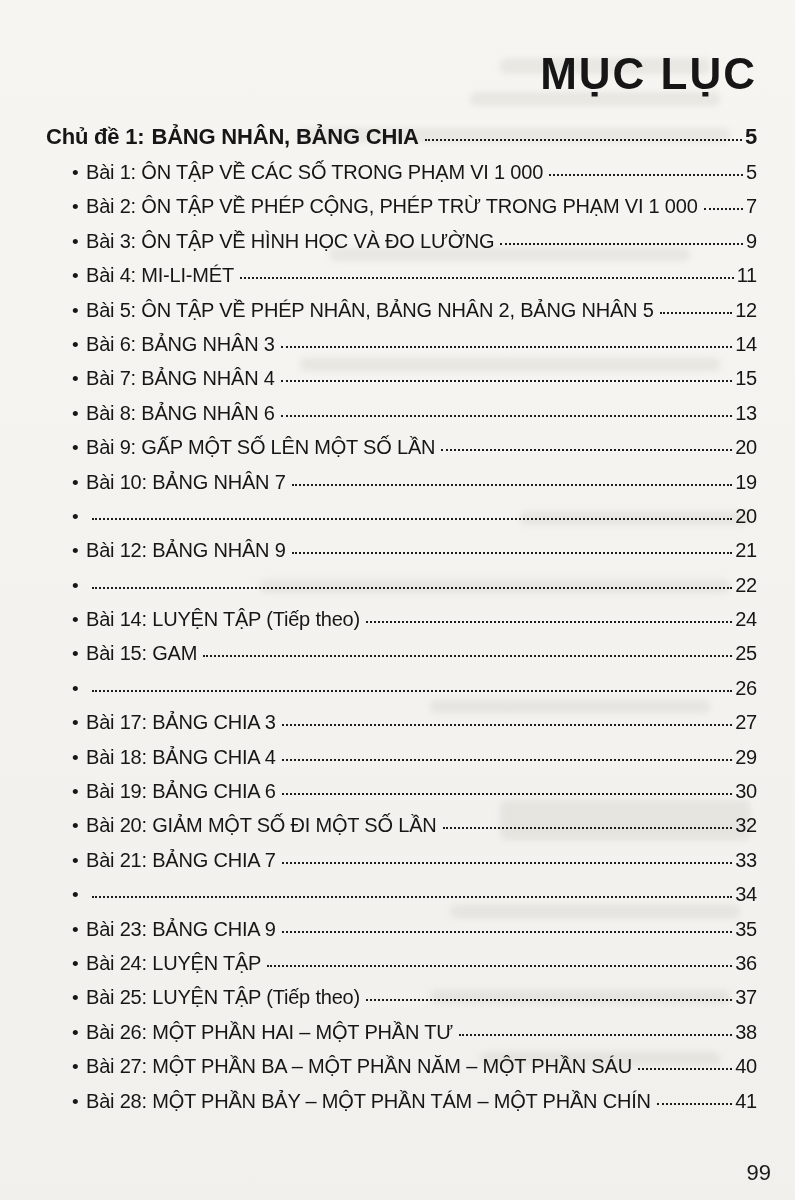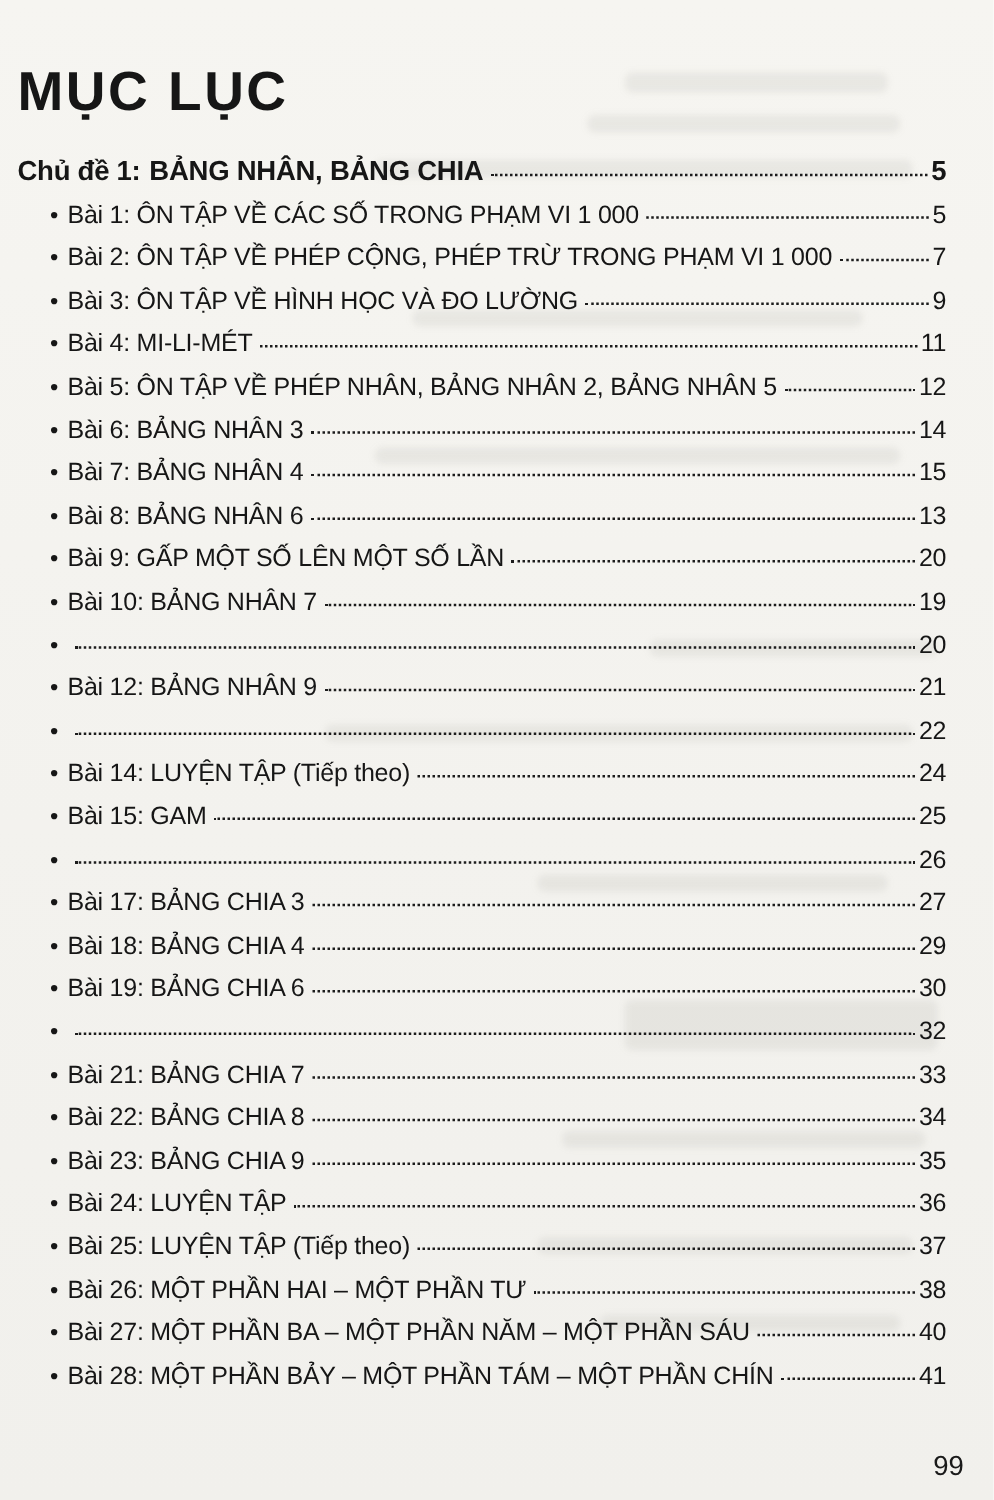--- a/index.html
+++ b/index.html
@@ -38,28 +38,29 @@
   .g12 { left: 480px; top: 1052px; width: 240px; height: 13px; }
 
   .content {
     position: absolute;
     left: 14px;
     right: 38px;
     top: 0;
   }
   .title {
     margin: 48px 0 0 0;
-    text-align: left;
+    text-align: right;
     font-size: 44px;
     font-weight: 700;
     letter-spacing: 2px;
     line-height: 52px;
   }
   .toc {
     margin-top: 24px;
+    margin-left: 32px;
   }
   .row {
     display: flex;
     align-items: baseline;
     height: 34.4px;
     font-size: 20px;
     letter-spacing: -0.2px;
     white-space: nowrap;
   }
   .chapter-row {
@@ -249,34 +250,34 @@
 
   <div class="row">
     <span class="bullet">•</span>
     <span class="item-label">Bài 19: BẢNG CHIA 6</span>
     <span class="dots"></span>
     <span class="pagenum">30</span>
   </div>
 
   <div class="row">
     <span class="bullet">•</span>
+    <span class="item-label">Bài 20: GIẢM MỘT SỐ ĐI MỘT SỐ LẦN</span>
     <span class="dots"></span>
     <span class="pagenum">32</span>
   </div>
 
   <div class="row">
     <span class="bullet">•</span>
     <span class="item-label">Bài 21: BẢNG CHIA 7</span>
     <span class="dots"></span>
     <span class="pagenum">33</span>
   </div>
 
   <div class="row">
     <span class="bullet">•</span>
-    <span class="item-label">Bài 22: BẢNG CHIA 8</span>
     <span class="dots"></span>
     <span class="pagenum">34</span>
   </div>
 
   <div class="row">
     <span class="bullet">•</span>
     <span class="item-label">Bài 23: BẢNG CHIA 9</span>
     <span class="dots"></span>
     <span class="pagenum">35</span>
   </div>

